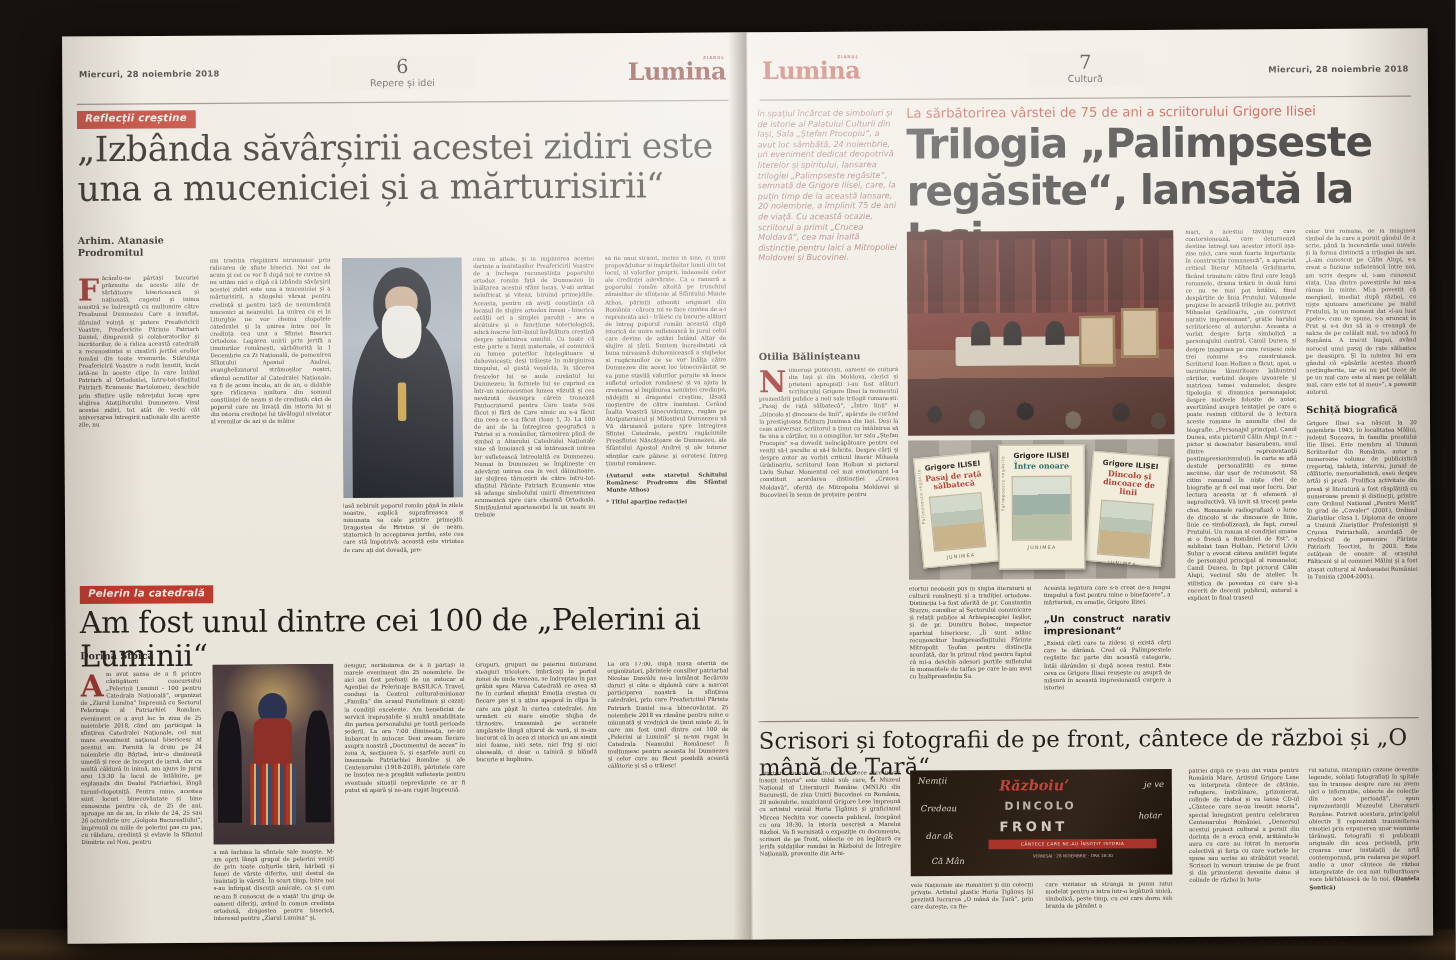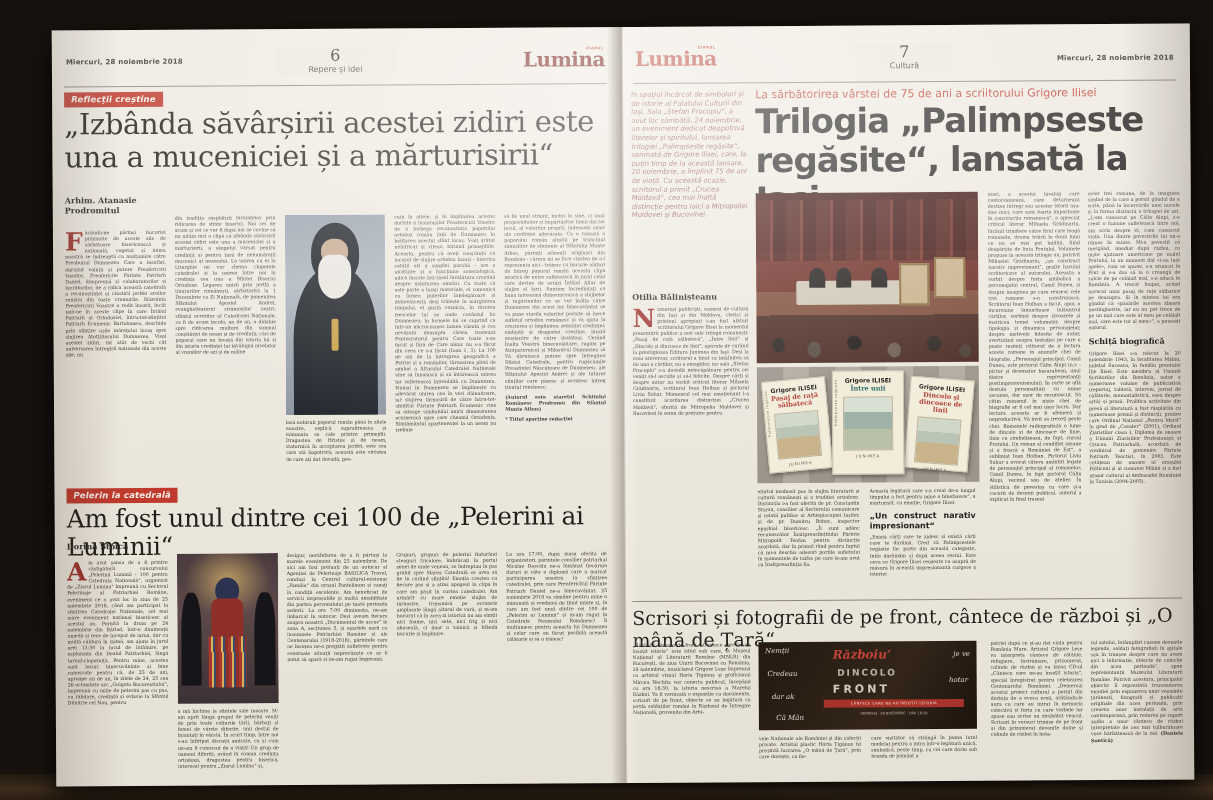--- a/index.html
+++ b/index.html
@@ -236,21 +236,21 @@
         </div>
         <div class="book b3">
           <div class="b-author">Grigore ILISEI</div>
           <div class="b-title">Dincolo și dincoace de linii</div>
           <div class="b-art"></div>
           <div class="b-pub">JUNIMEA</div>
         </div>
         <div class="book b2">
           <div class="b-spine">Palimpseste regăsite</div>
           <div class="b-author">Grigore ILISEI</div>
-          <div class="b-title">Între unii</div>
+          <div class="b-title">Între onoare</div>
           <div class="b-art"></div>
           <div class="b-pub">JUNIMEA</div>
         </div>
       </div>
 
       <div class="col" style="position:absolute;left:134px;top:463px;width:102px;height:108px;"><span>efortul neobosit pus în slujba literaturii și culturii românești și a tradiției ortodoxe. Distincția i-a fost oferită de pr. Constantin Sturzu, consilier al Sectorului comunicare și relații publice al Arhiepiscopiei Iașilor, și de pr. Dumitru Boboc, inspector eparhial bisericesc. „Îi sunt adânc recunoscător Înaltpreasfințitului Părinte Mitropolit Teofan pentru distincția acordată, dar în primul rând pentru faptul că mi-a deschis adesori porțile sufletului în momentele de taifas pe care le-am avut cu Înaltpreasfinția Sa.</span></div>
       <div class="col" style="position:absolute;left:246px;top:463px;width:106px;height:108px;">
         <span>Această legătură care s-a creat de-a lungul timpului a fost pentru mine o binefacere“, a mărturisit, cu emoție, Grigore Ilisei.</span>
         <div class="subhead">„Un construct narativ impresionant“</div>
         <span>„Există cărți care te zidesc și există cărți care te dărâmă. Cred că Palimpsestele regăsite fac parte din această categorie, întâi dărâmăm și după aceea restul. Este ceva ce Grigore Ilisei reușește cu asupră de măsură în această impresionantă curgere a istoriei</span>

